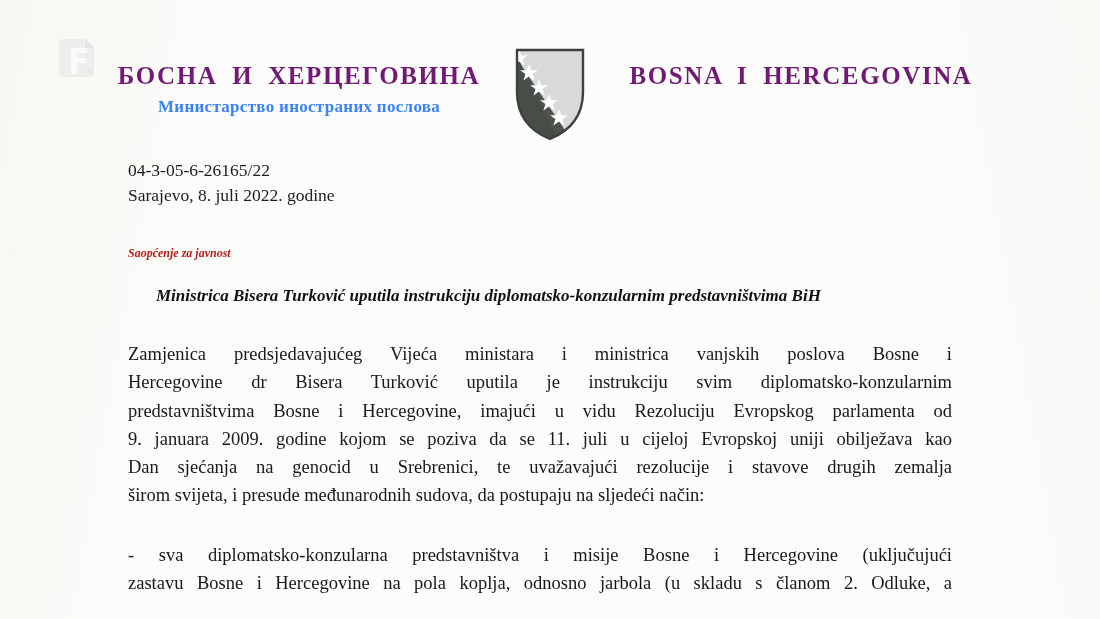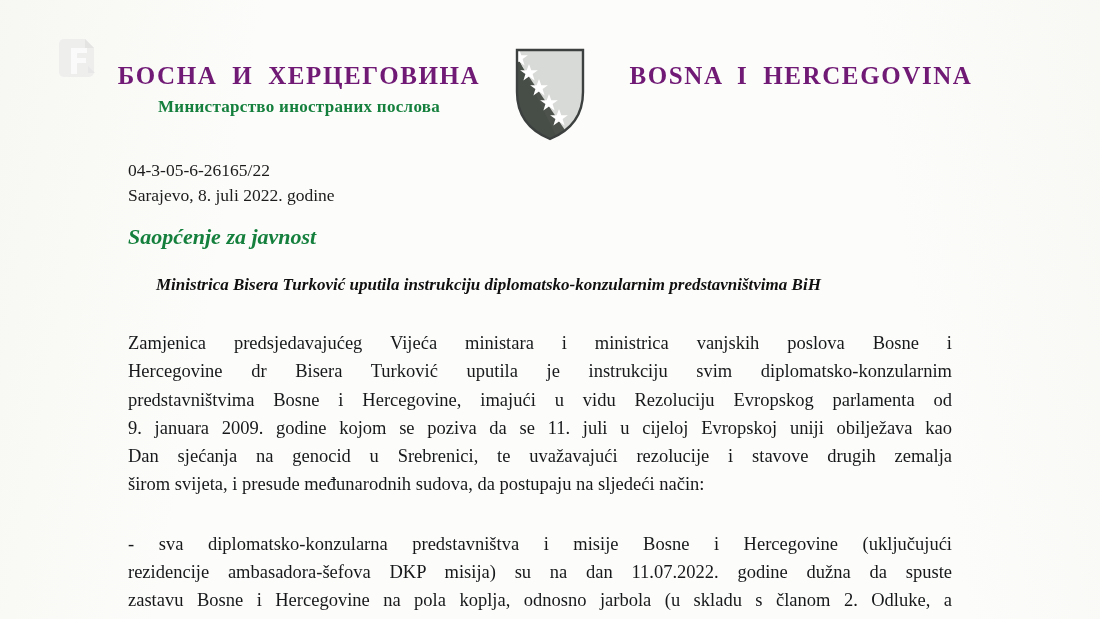--- a/index.html
+++ b/index.html
@@ -68,21 +68,21 @@
     letter-spacing: 1.6px;
     word-spacing: 7px;
     color: #701a75;
     line-height: 1.1;
     white-space: nowrap;
   }
   .lh-sub {
     font-size: 17px;
     font-weight: bold;
     letter-spacing: 0.3px;
-    color: #15803d;
+    color: #3b82f6;
     margin-top: 7px;
     white-space: nowrap;
   }
 
   .emblem {
     width: 74px;
     margin: 0 14px;
     flex: 0 0 auto;
   }
   .emblem svg { display: block; }
@@ -95,25 +95,25 @@
     width: 824px;
   }
 
   .ref-block {
     font-size: 17.5px;
     line-height: 1.44;
     color: #1c1c1c;
   }
 
   .release-label {
-    margin-top: 16px;
-    font-size: 22px;
+    margin-top: 38px;
+    font-size: 12px;
     font-weight: bold;
     font-style: italic;
-    color: #15803d;
+    color: #b91c1c;
   }
 
   .headline {
     margin-top: 25px;
     margin-left: 28px;
     font-size: 17px;
     font-weight: bold;
     font-style: italic;
     color: #101010;
     white-space: nowrap;
@@ -212,20 +212,19 @@
       <span class="ln">Zamjenica predsjedavajućeg Vijeća ministara i ministrica vanjskih poslova Bosne i</span>
       <span class="ln">Hercegovine dr Bisera Turković uputila je instrukciju svim diplomatsko-konzularnim</span>
       <span class="ln">predstavništvima Bosne i Hercegovine, imajući u vidu Rezoluciju Evropskog parlamenta od</span>
       <span class="ln">9. januara 2009. godine kojom se poziva da se 11. juli u cijeloj Evropskoj uniji obilježava kao</span>
       <span class="ln">Dan sjećanja na genocid u Srebrenici, te uvažavajući rezolucije i stavove drugih zemalja</span>
       <span class="ln last">širom svijeta, i presude međunarodnih sudova, da postupaju na sljedeći način:</span>
     </div>
 
     <div class="para bullet">
       <span class="ln">- sva diplomatsko-konzularna predstavništva i misije Bosne i Hercegovine (uključujući</span>
-      <span class="ln">rezidencije ambasadora-šefova DKP misija) su na dan 11.07.2022. godine dužna da spuste</span>
       <span class="ln">zastavu Bosne i Hercegovine na pola koplja, odnosno jarbola (u skladu s članom 2. Odluke, a</span>
 
     </div>
 
   </div>
 
 </div>
 
 </body></html>

